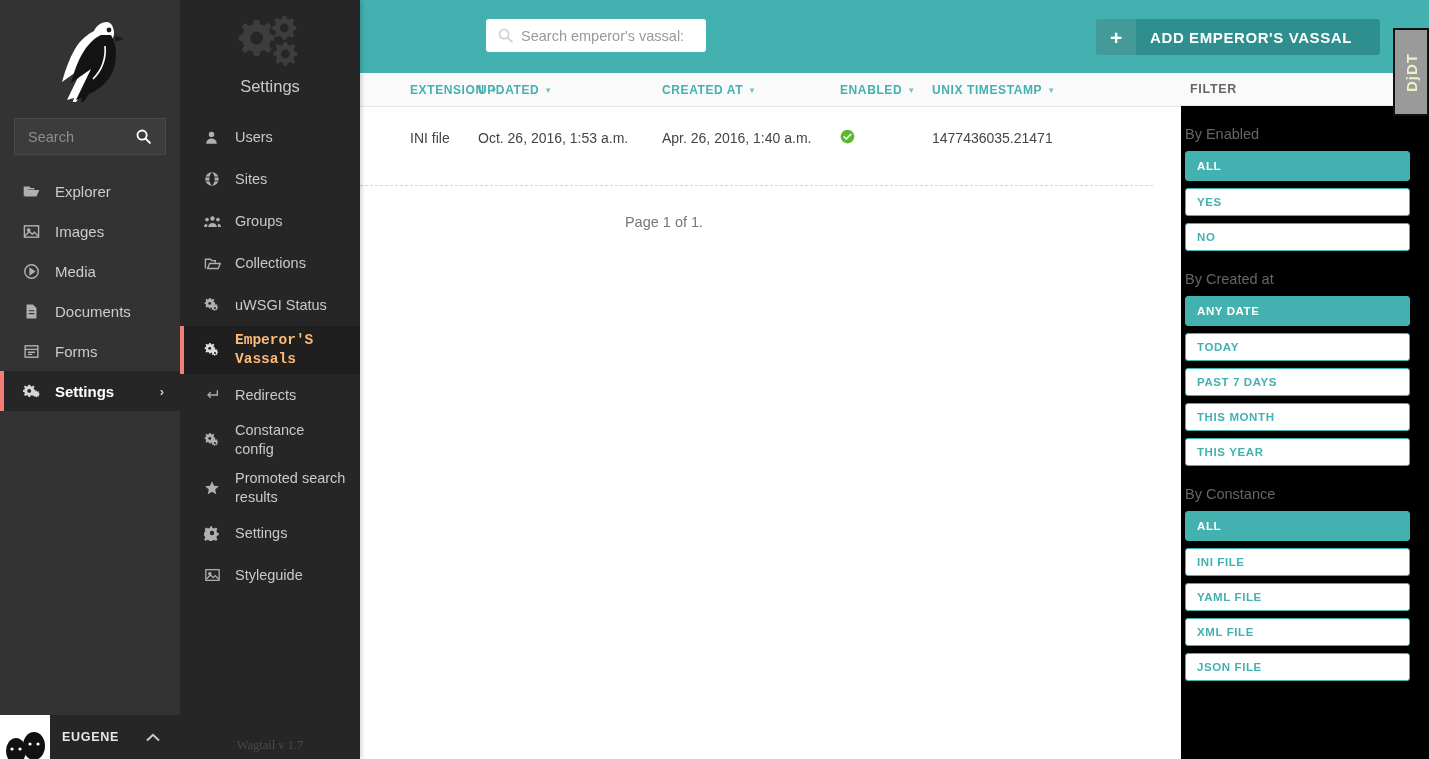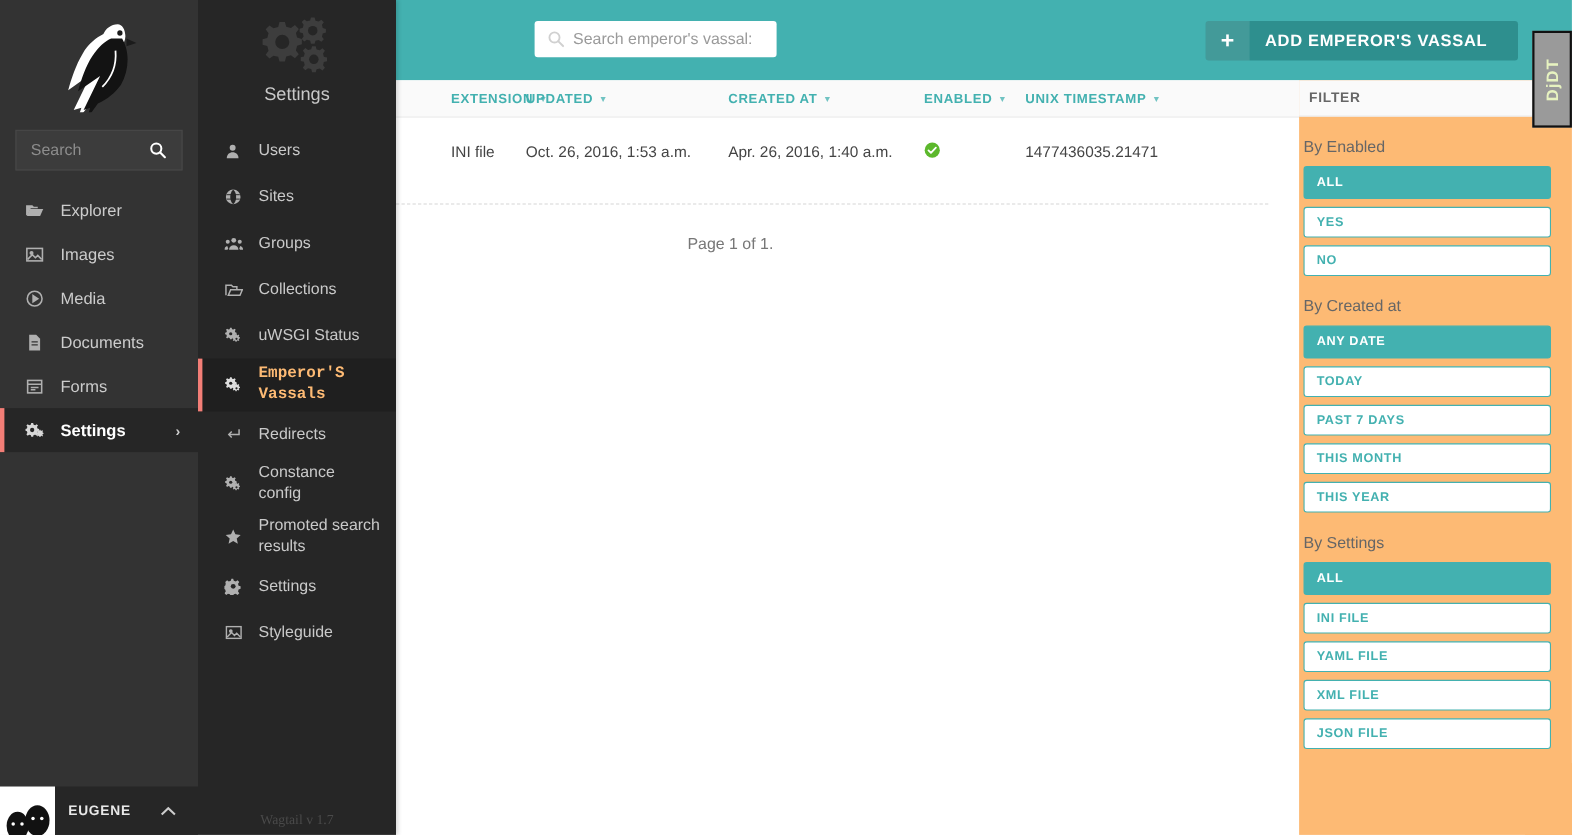--- a/index.html
+++ b/index.html
@@ -80,21 +80,21 @@
   .dashed-sep {
     position: absolute; left: 360px; top: 185px; width: 793px;
     border-top: 1px dashed #d5d5d5;
   }
   .pagination {
     position: absolute; left: 360px; top: 214px; width: 608px;
     text-align: center; font-size: 14.5px; color: #777;
   }
 
   
-  .filter-panel { position: absolute; left: 1181px; top: 73px; width: 248px; height: 686px; background: #fdba74; }
+  .filter-panel { position: absolute; left: 1181px; top: 73px; width: 248px; height: 686px; background: #000000; }
   .filter-head {
     height: 33px; background: #fafafa; border-bottom: 1px solid #e9e9e9;
     display: flex; align-items: center; padding-left: 9px;
     font-size: 12.5px; font-weight: bold; color: #666; letter-spacing: .7px;
   }
   .filter-group { padding: 0 19px 0 4px; }
   .filter-legend { font-size: 14.5px; color: #666; margin: 20px 0 9px 0; }
   .f-opt {
     display: block; height: 28px; line-height: 26px;
     border: 1px solid #43b1b0; border-radius: 3px;
@@ -263,21 +263,21 @@
       <div class="filter-group">
         <div class="filter-legend">By Created at</div>
         <div class="f-opt sel">ANY DATE</div>
         <div class="f-opt">TODAY</div>
         <div class="f-opt">PAST 7 DAYS</div>
         <div class="f-opt">THIS MONTH</div>
         <div class="f-opt">THIS YEAR</div>
       </div>
 
       <div class="filter-group">
-        <div class="filter-legend">By Settings</div>
+        <div class="filter-legend">By Constance</div>
         <div class="f-opt sel">ALL</div>
         <div class="f-opt">INI FILE</div>
         <div class="f-opt">YAML FILE</div>
         <div class="f-opt">XML FILE</div>
         <div class="f-opt">JSON FILE</div>
       </div>
     </div>
   </div>
 
   <div class="sidebar">

